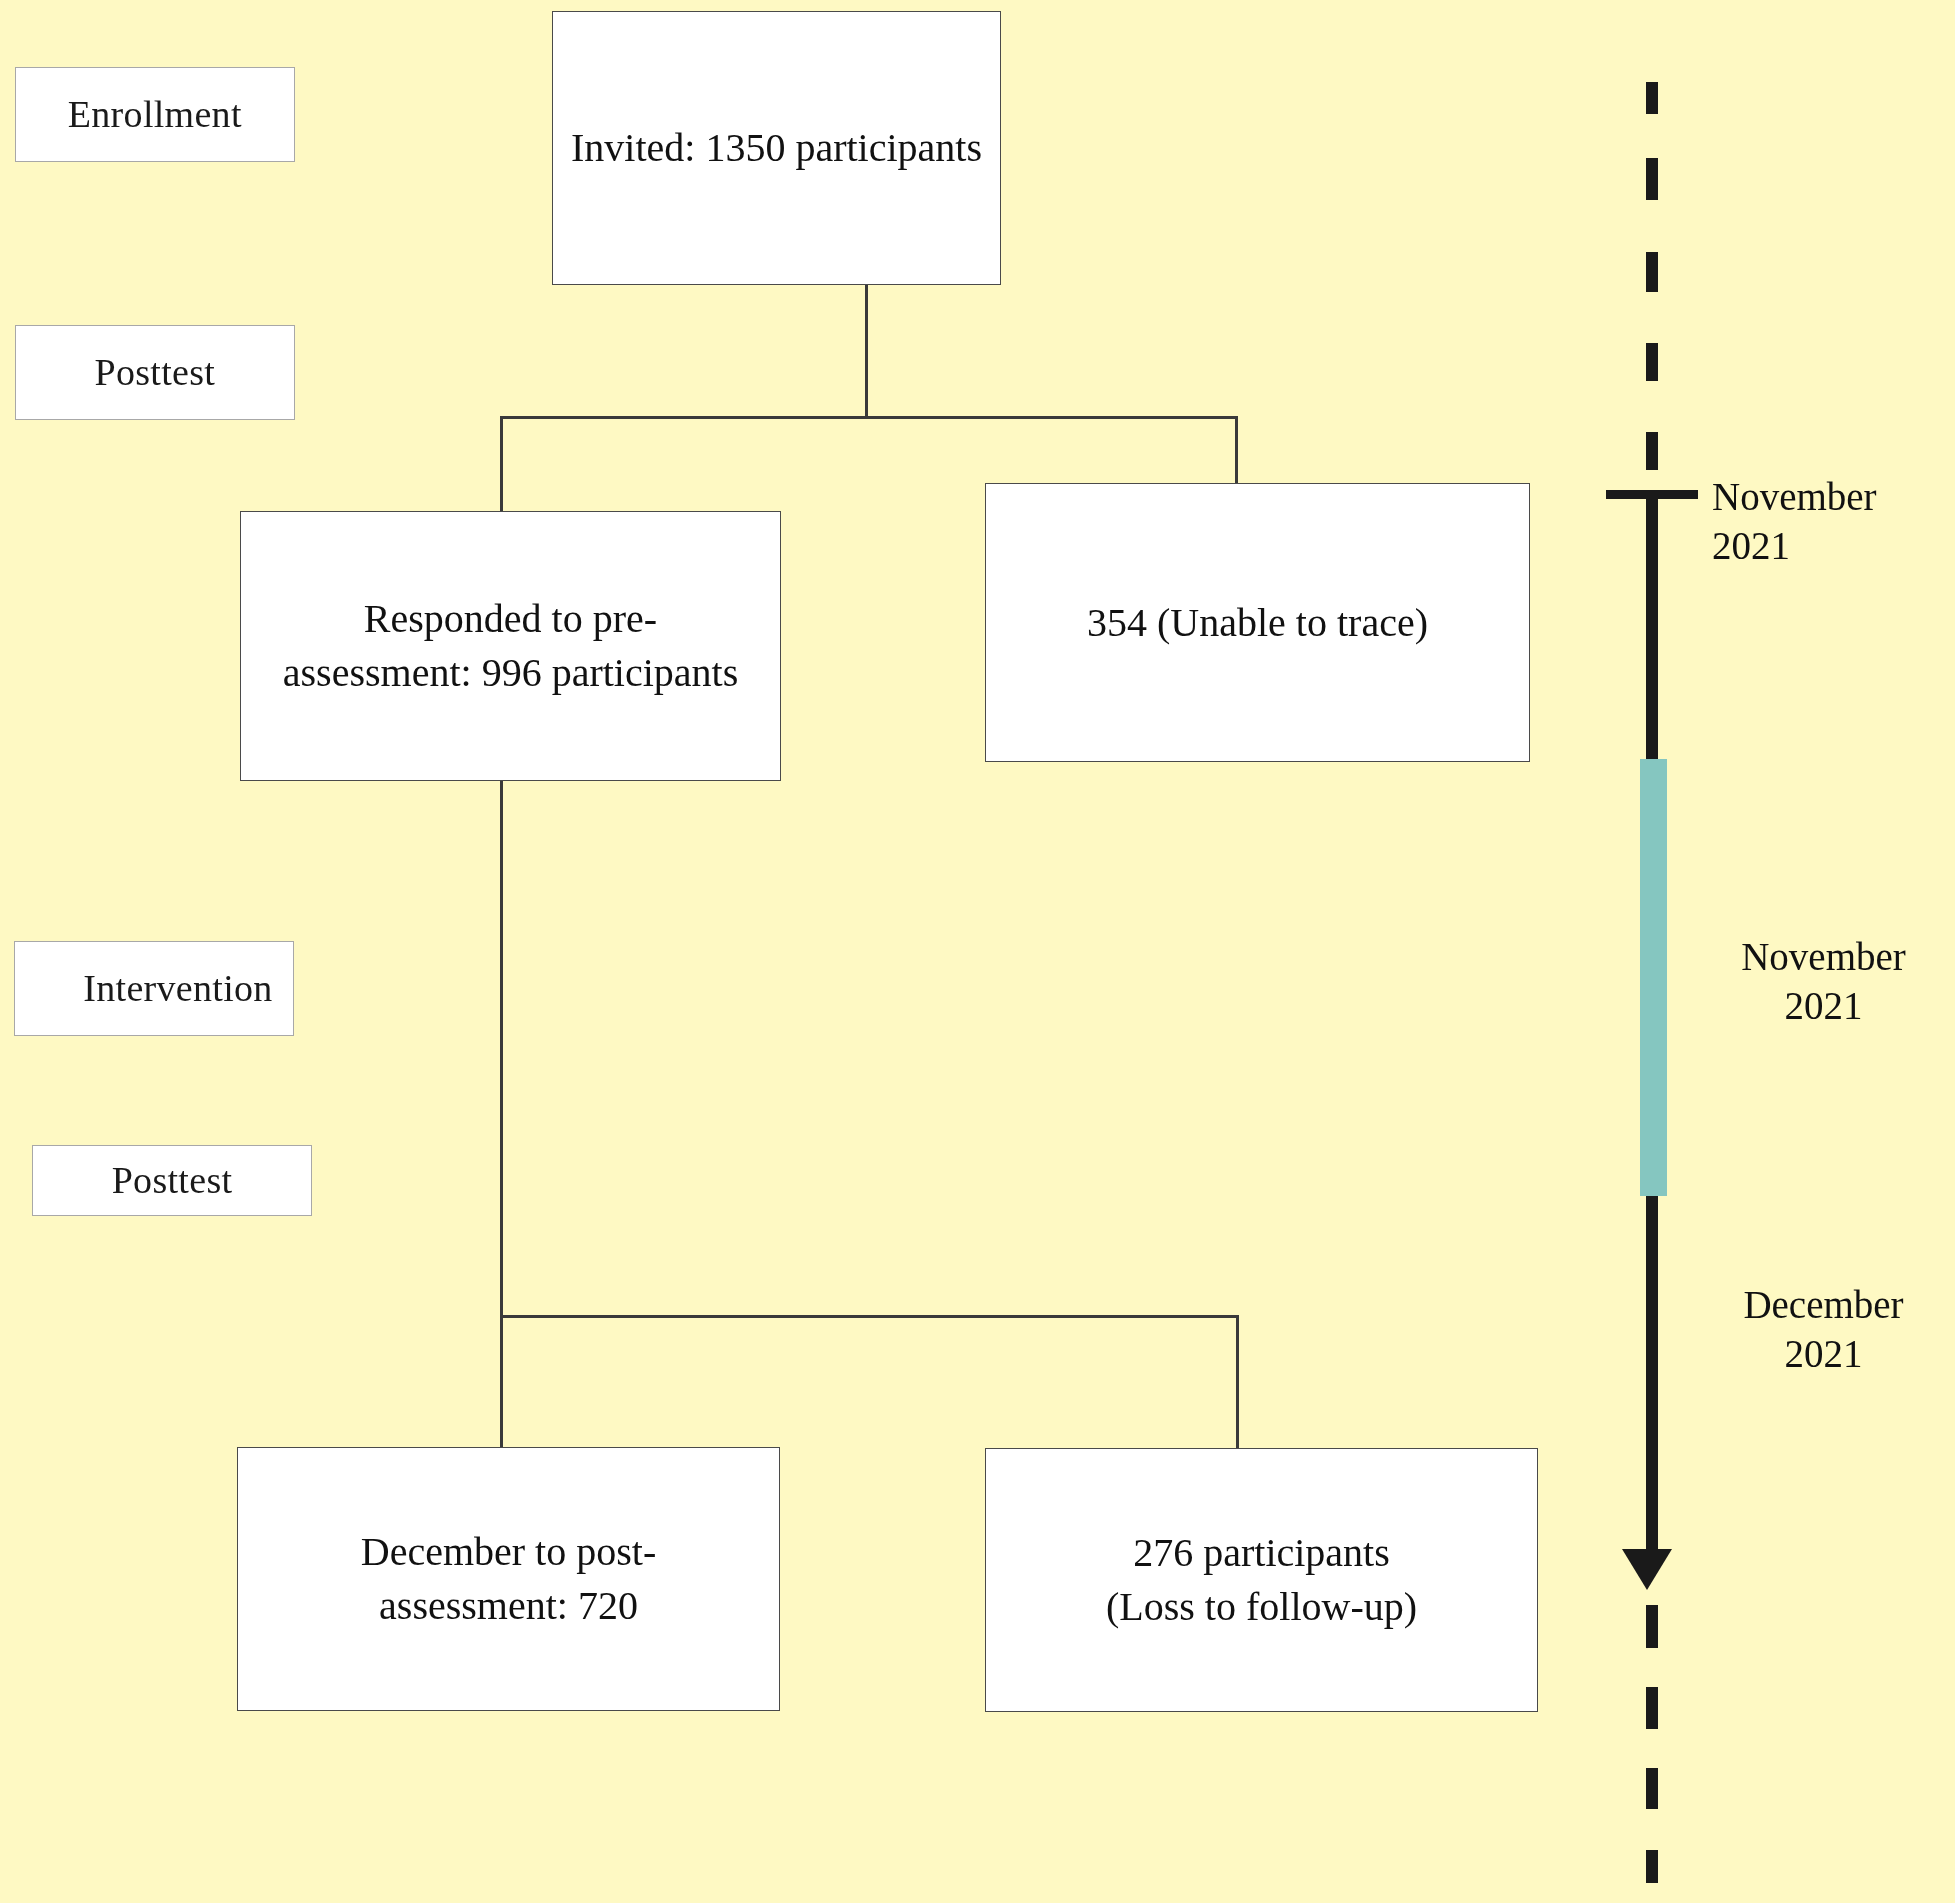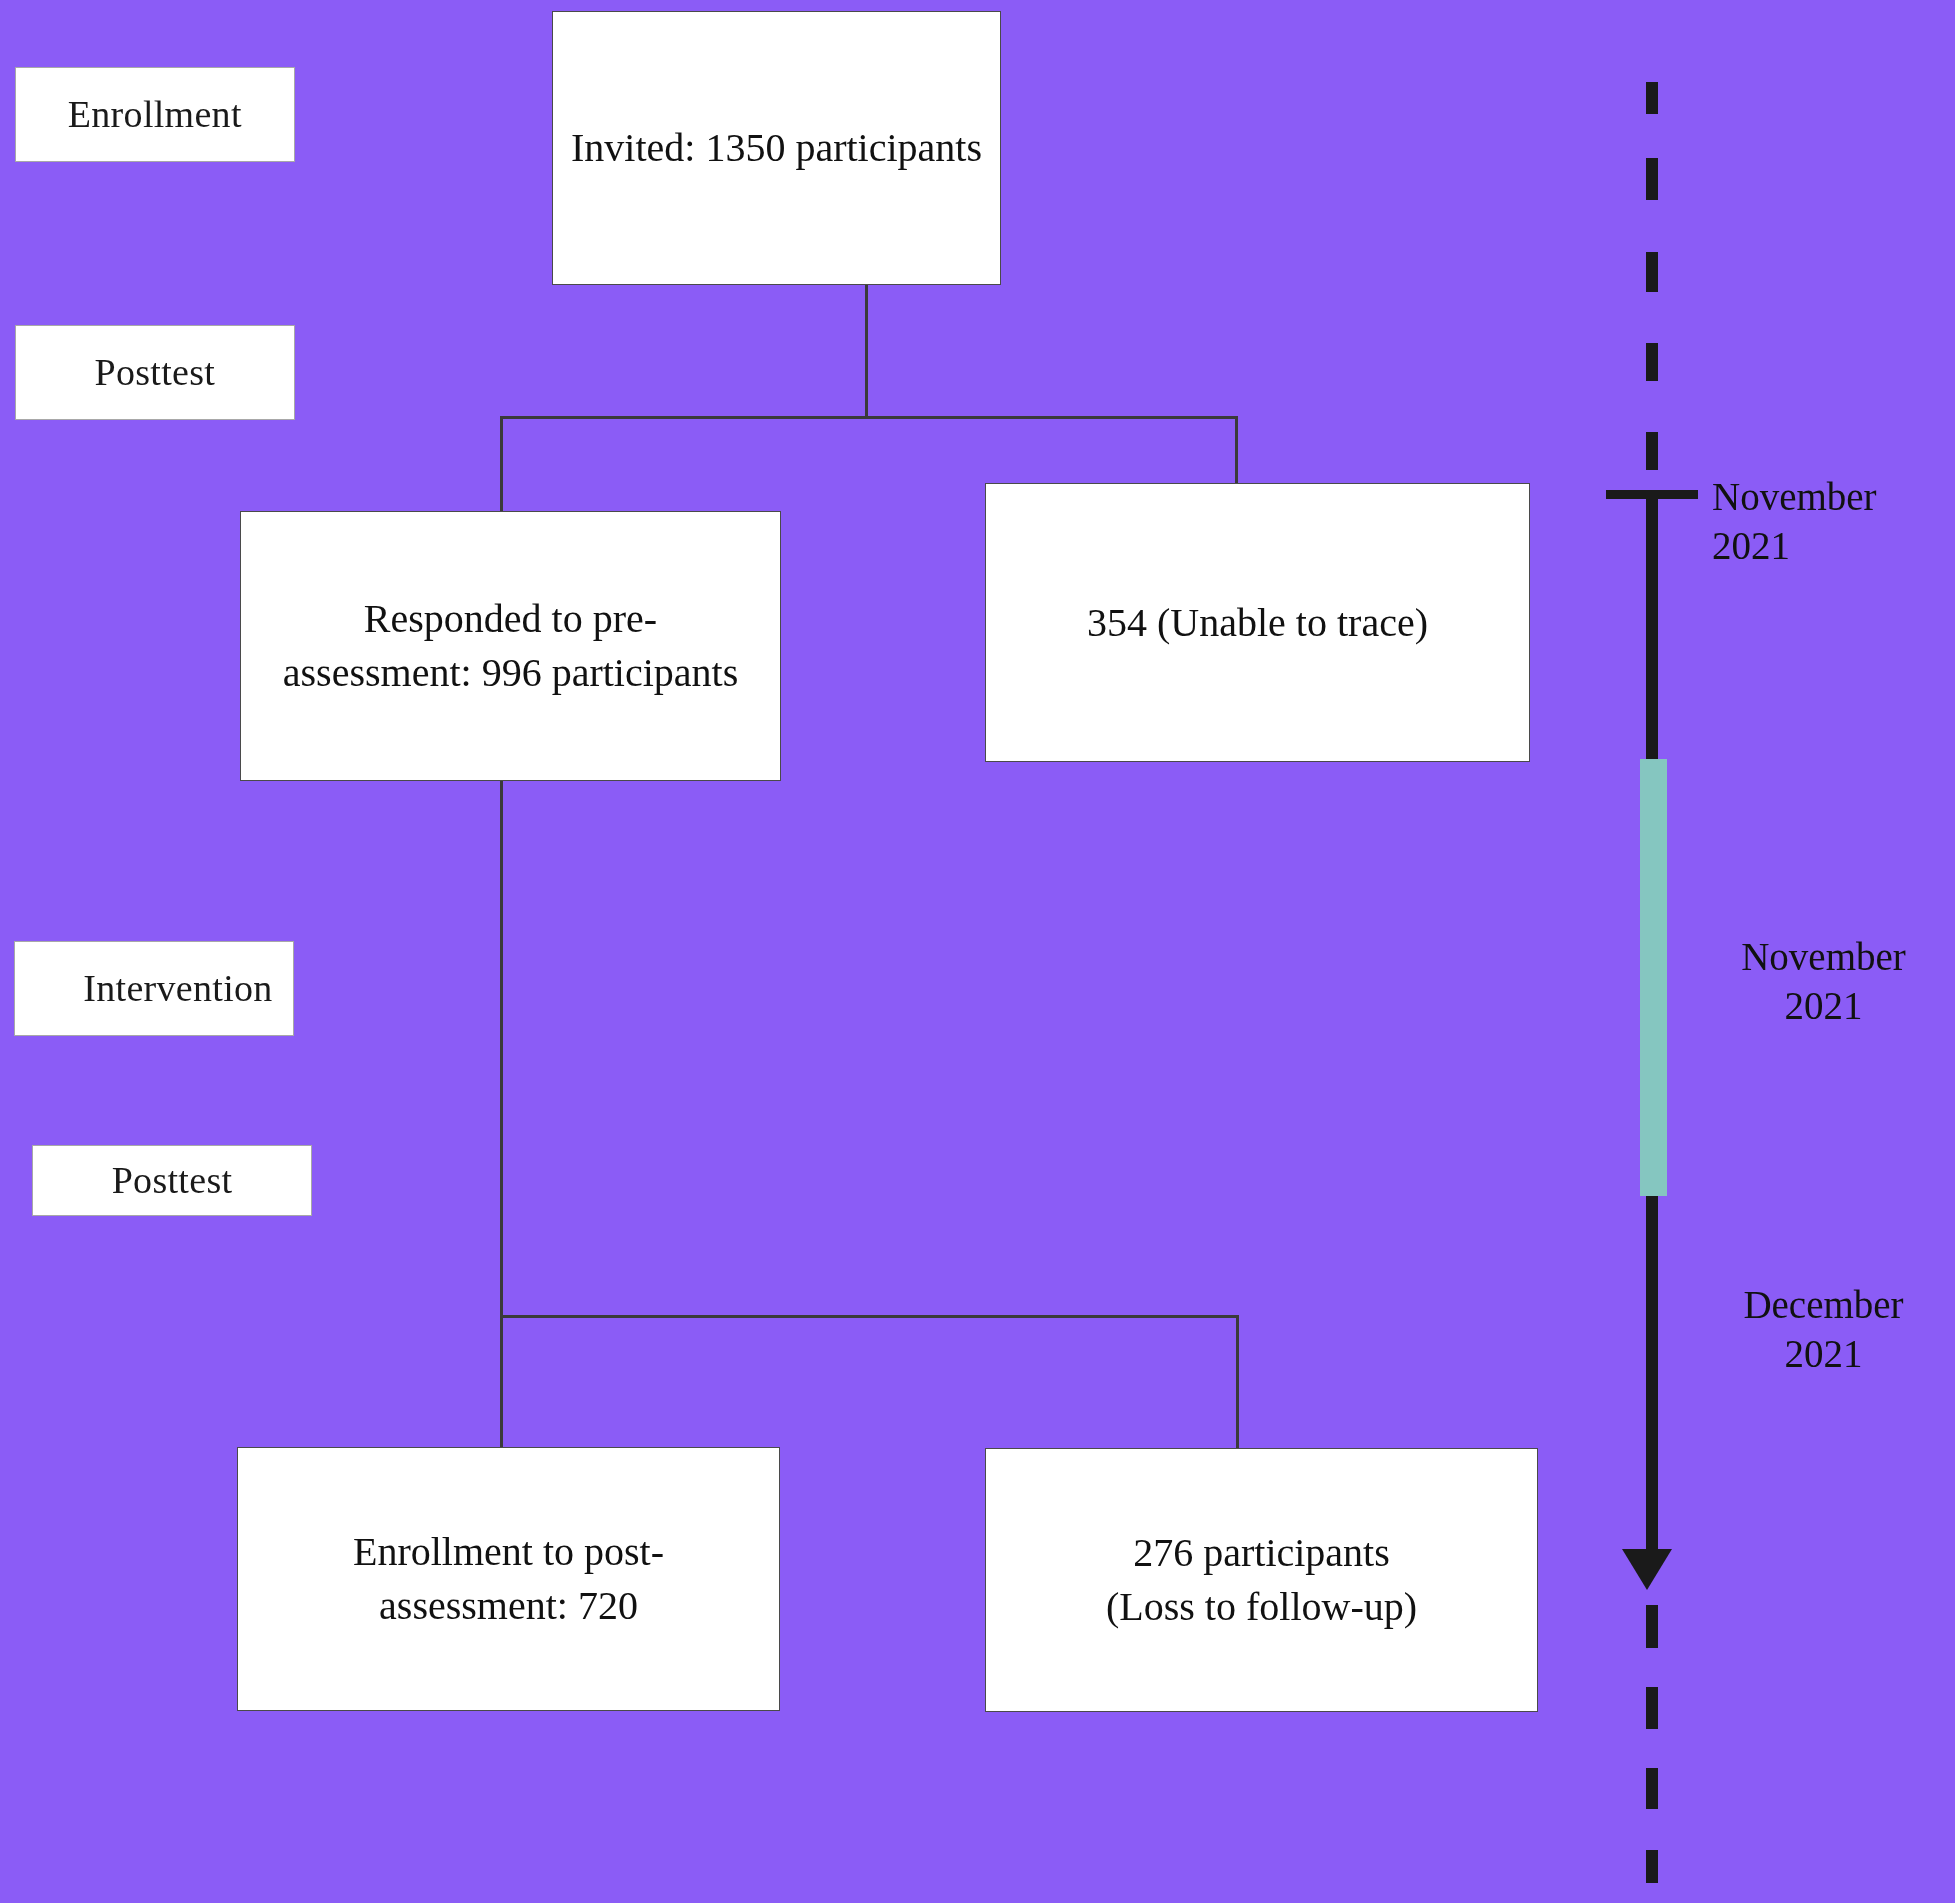--- a/index.html
+++ b/index.html
@@ -4,21 +4,21 @@
 <style>
   html, body {
     margin: 0;
     padding: 0;
     background: #ffffff;
   }
   #root {
     position: relative;
     width: 1955px;
     height: 1903px;
-    background: #8b5cf6;
+    background: #fef9c3;
     font-family: "Liberation Serif", "DejaVu Serif", serif;
     color: #111111;
     overflow: hidden;
   }
 
   
   .stage-label {
     position: absolute;
     box-sizing: border-box;
     border: 1.6px solid #a8a8a8;
@@ -138,21 +138,21 @@
       <span>assessment: 996 participants</span>
     </span>
   </div>
 
   <div class="flow-box" style="left:985px; top:483px; width:545px; height:279px;">
     <span class="txt">354 (Unable to trace)</span>
   </div>
 
   <div class="flow-box" style="left:237px; top:1447px; width:543px; height:264px;">
     <span class="txt">
-      <span>Enrollment to post-</span><br>
+      <span>December to post-</span><br>
       <span>assessment: 720</span>
     </span>
   </div>
 
   <div class="flow-box" style="left:985px; top:1448px; width:553px; height:264px;">
     <span class="txt">
       <span>276 participants</span><br>
       <span>(Loss to follow-up)</span>
     </span>
   </div>

